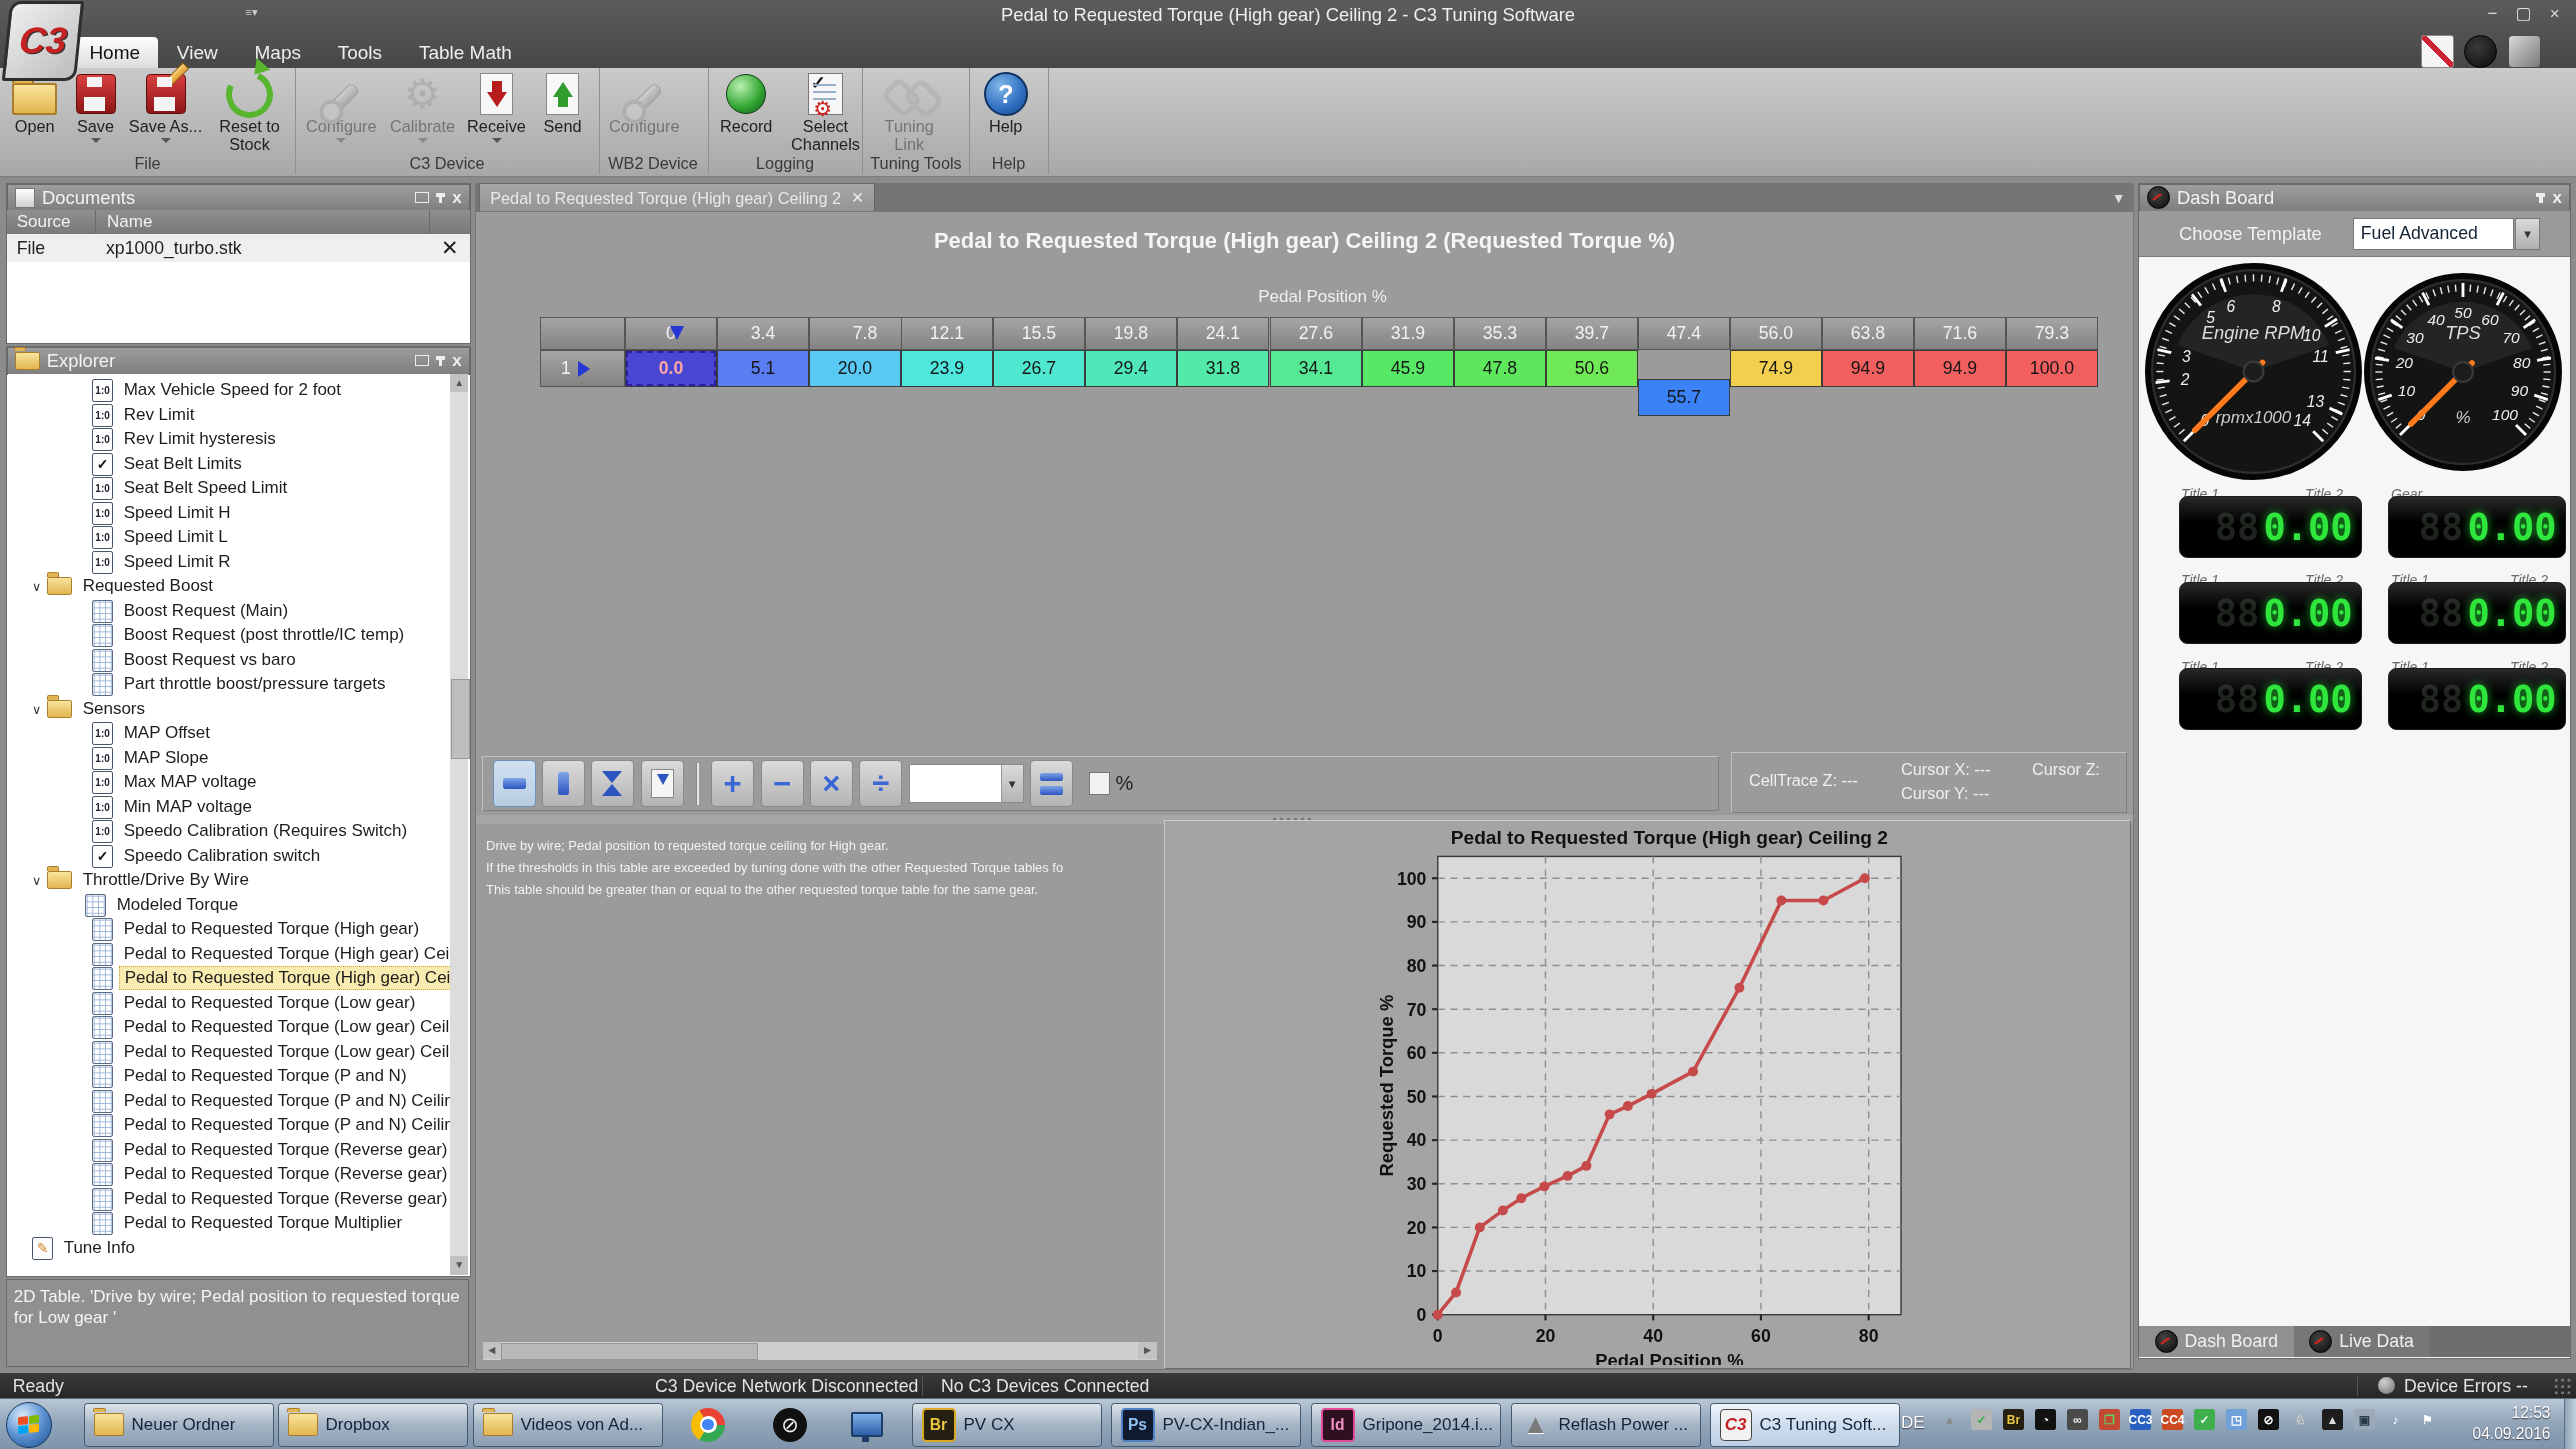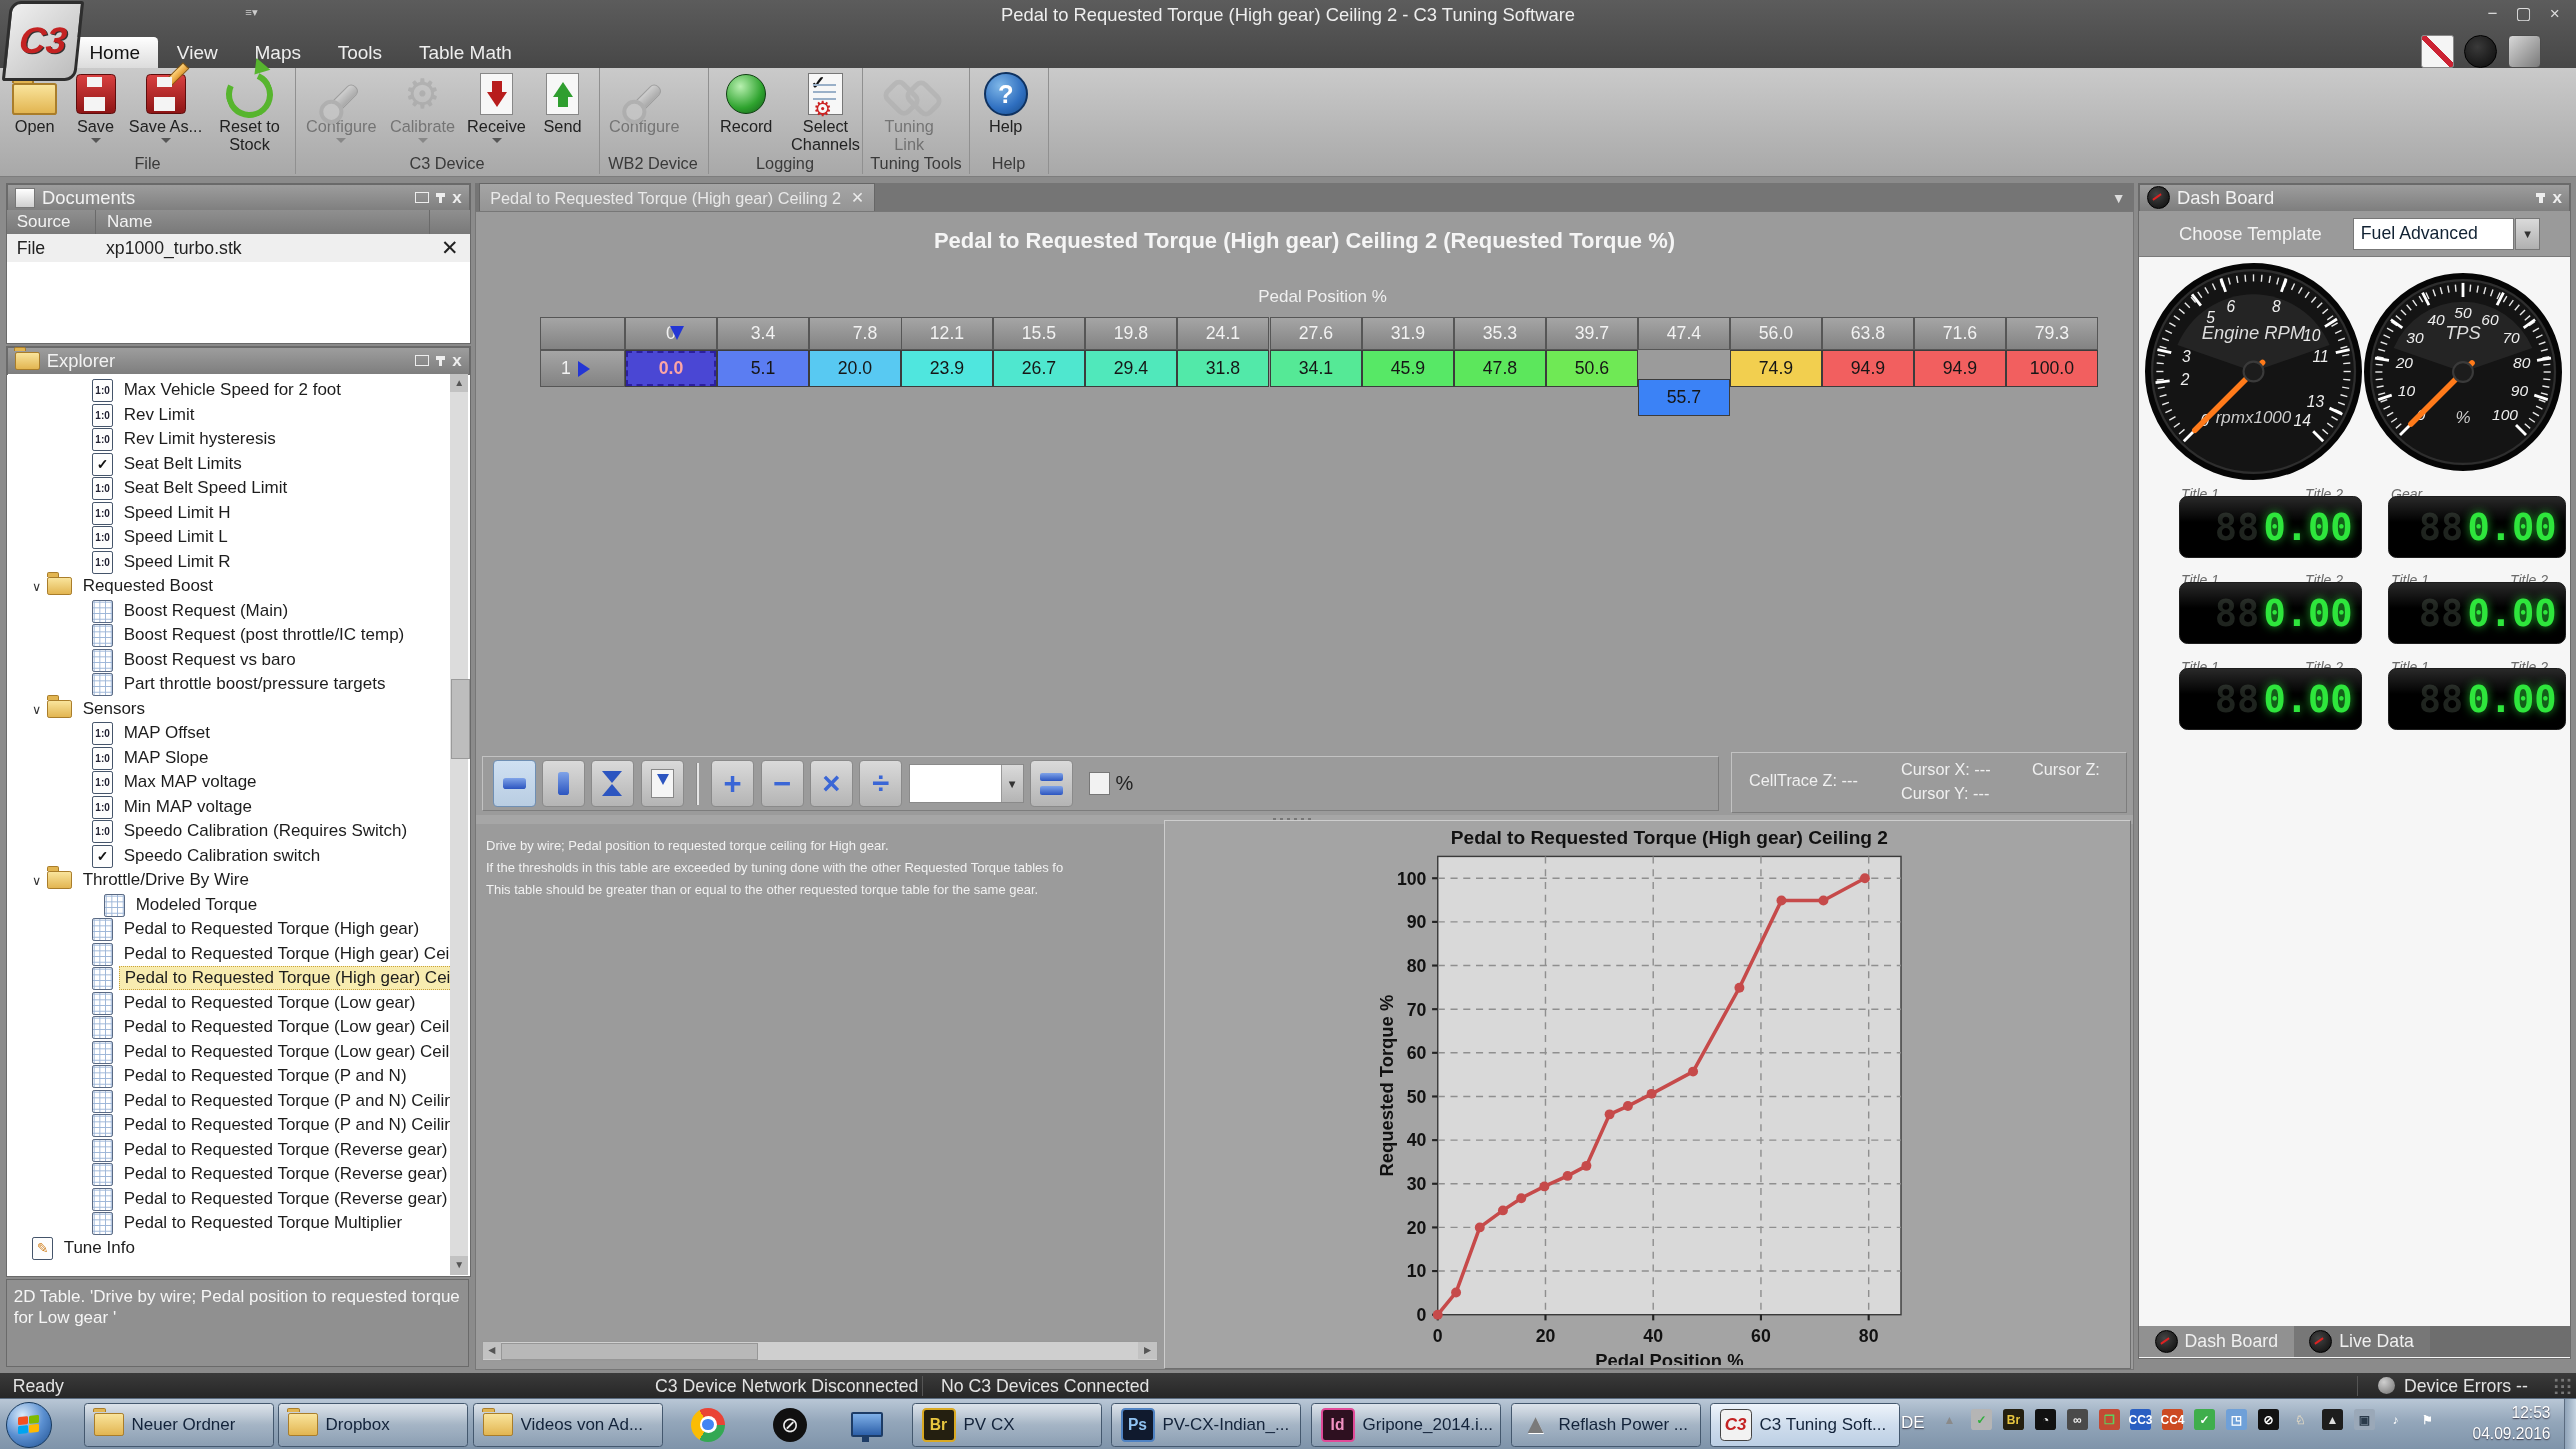--- a/index.html
+++ b/index.html
@@ -485,21 +485,21 @@
           </span>
           <span class="lbl">Speedo Calibration switch</span>
         </div>
         <div class="titem" style="left: 24px; top: 494px;">
           <span class="chev">∨</span>
           <span class="ti-ico">
             <span class="ico-fold"></span>
           </span>
           <span class="lbl">Throttle/Drive By Wire</span>
         </div>
-        <div class="titem" style="left: 88px; top: 519px; padding-left: 8px;">
+        <div class="titem" style="left: 69px; top: 519px; padding-left: 8px;">
           <span class="ti-ico">
             <span class="ico-t2"></span>
           </span>
           <span class="lbl">Modeled Torque</span>
         </div>
         <div class="titem" style="left: 84px; top: 543px;">
           <span class="ti-ico">
             <span class="ico-t2"></span>
           </span>
           <span class="lbl">Pedal to Requested Torque (High gear)</span>

